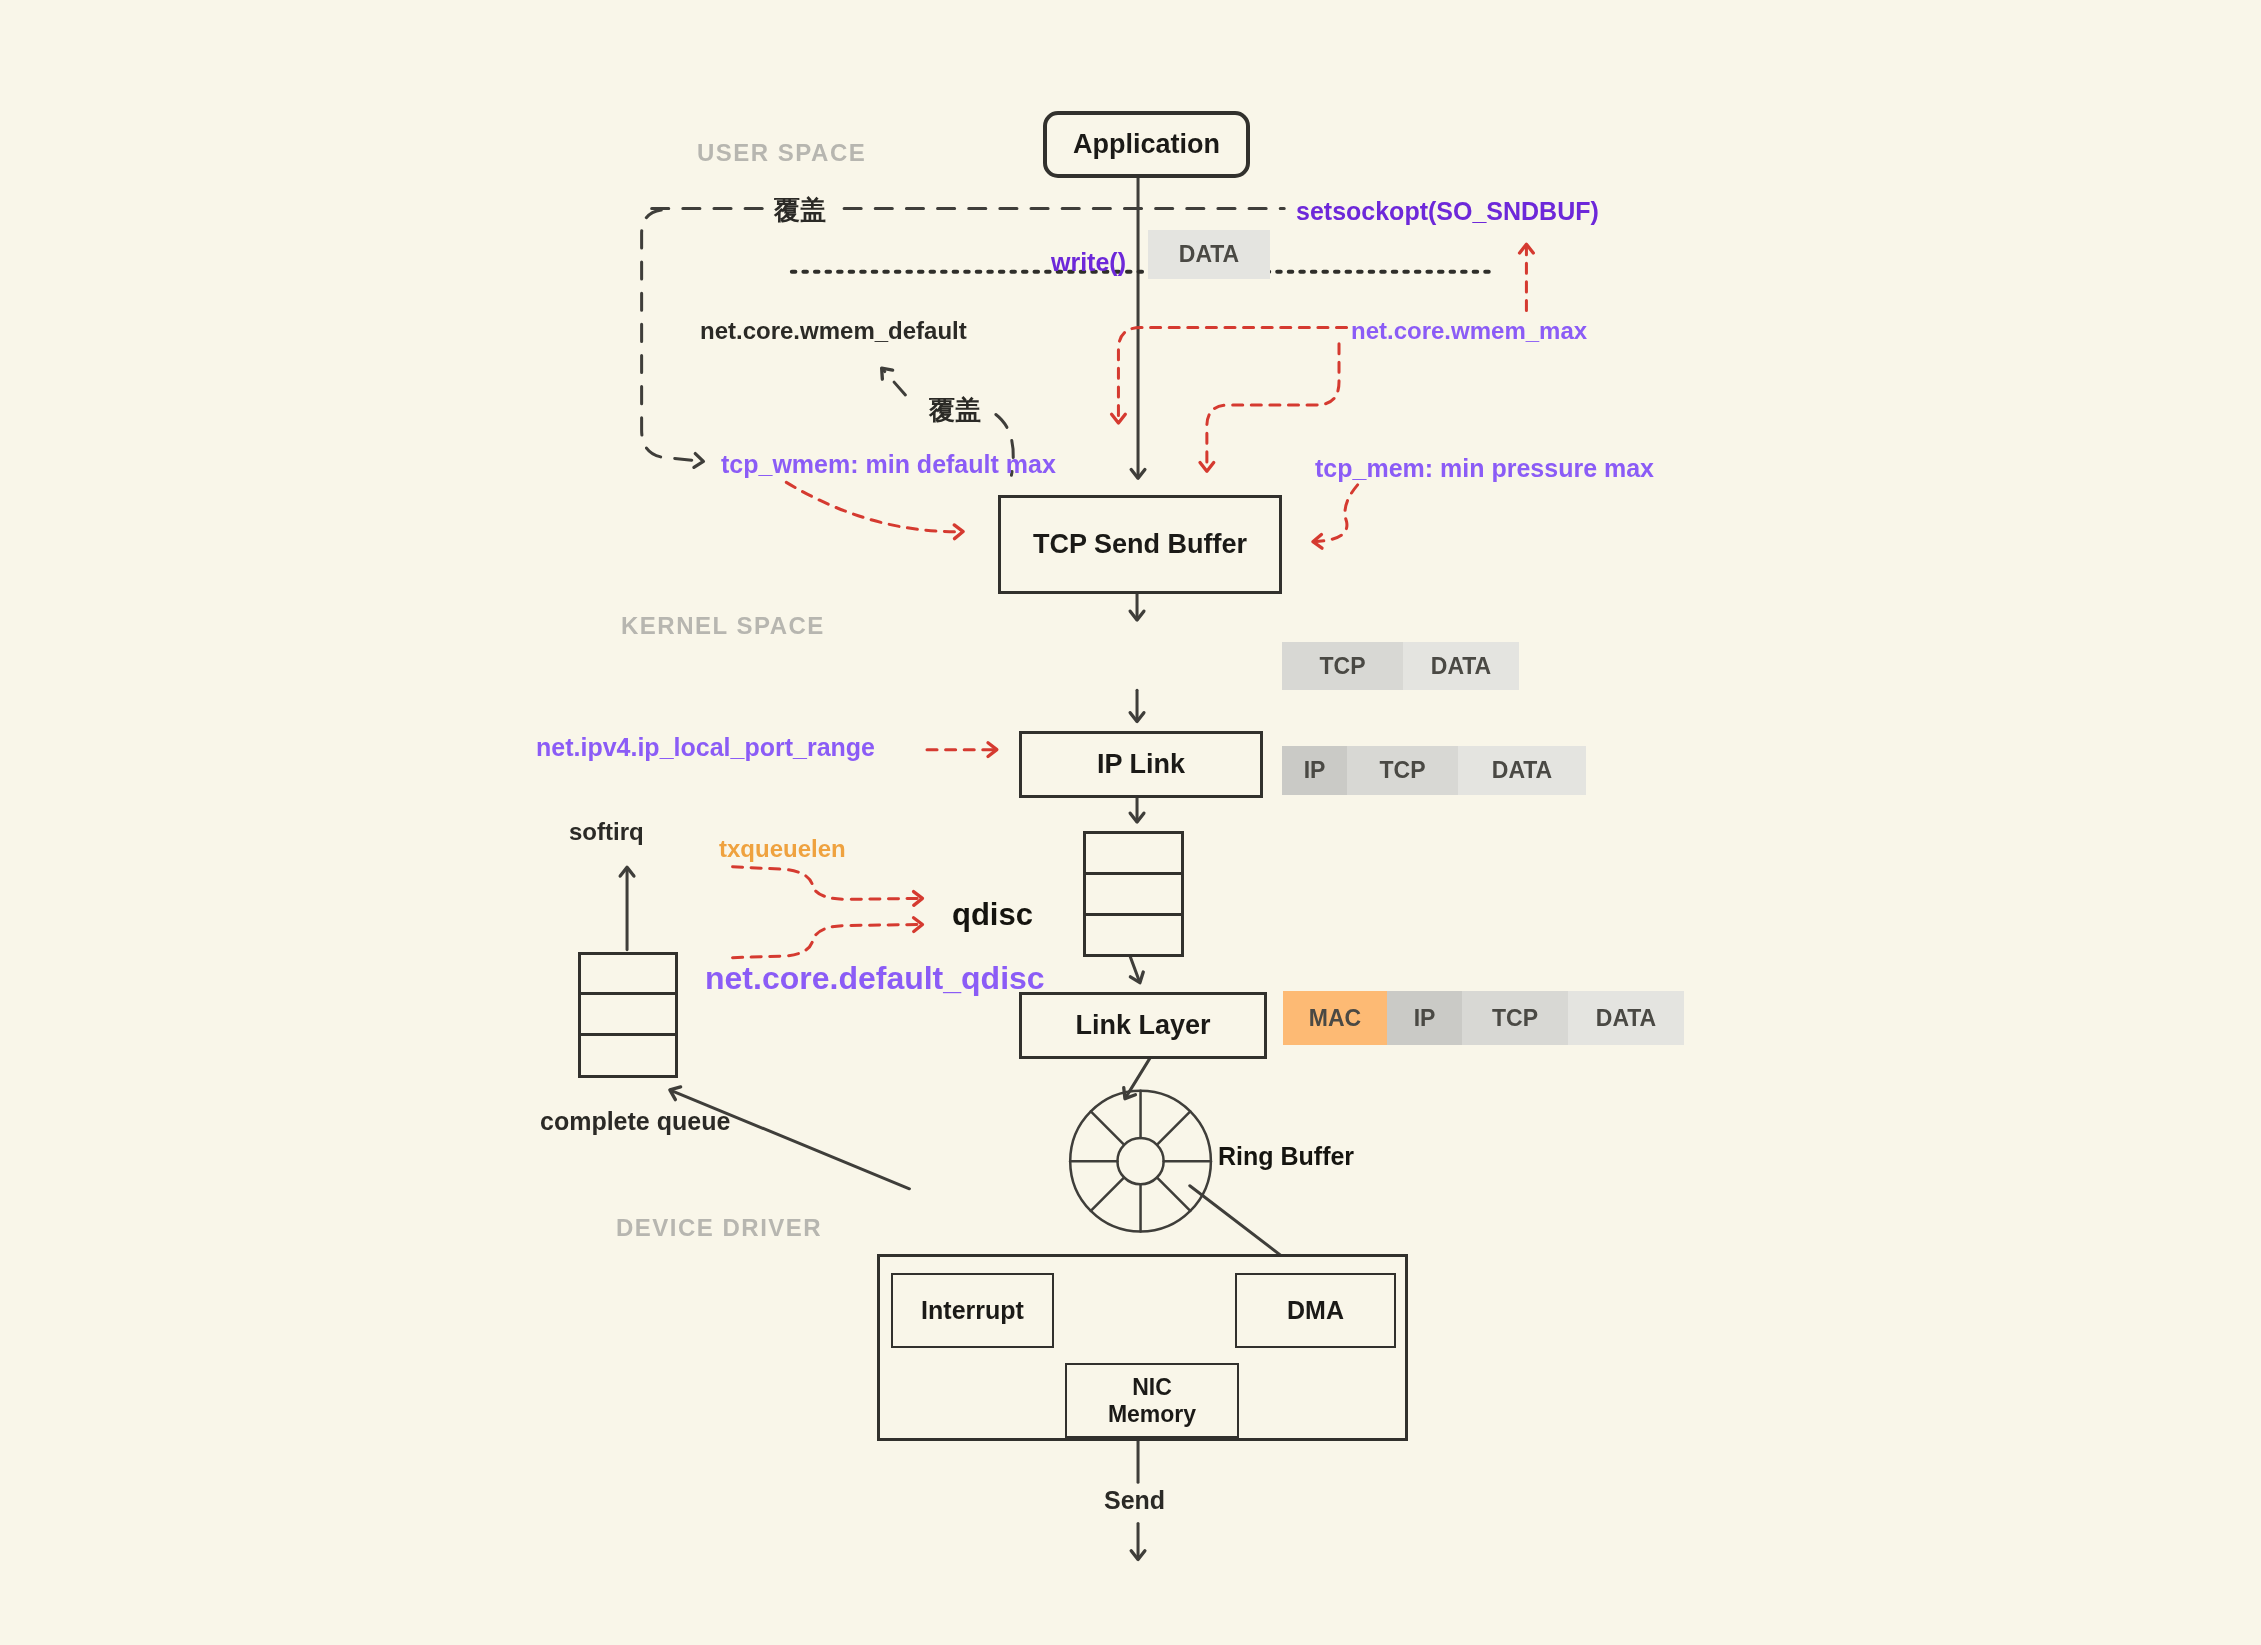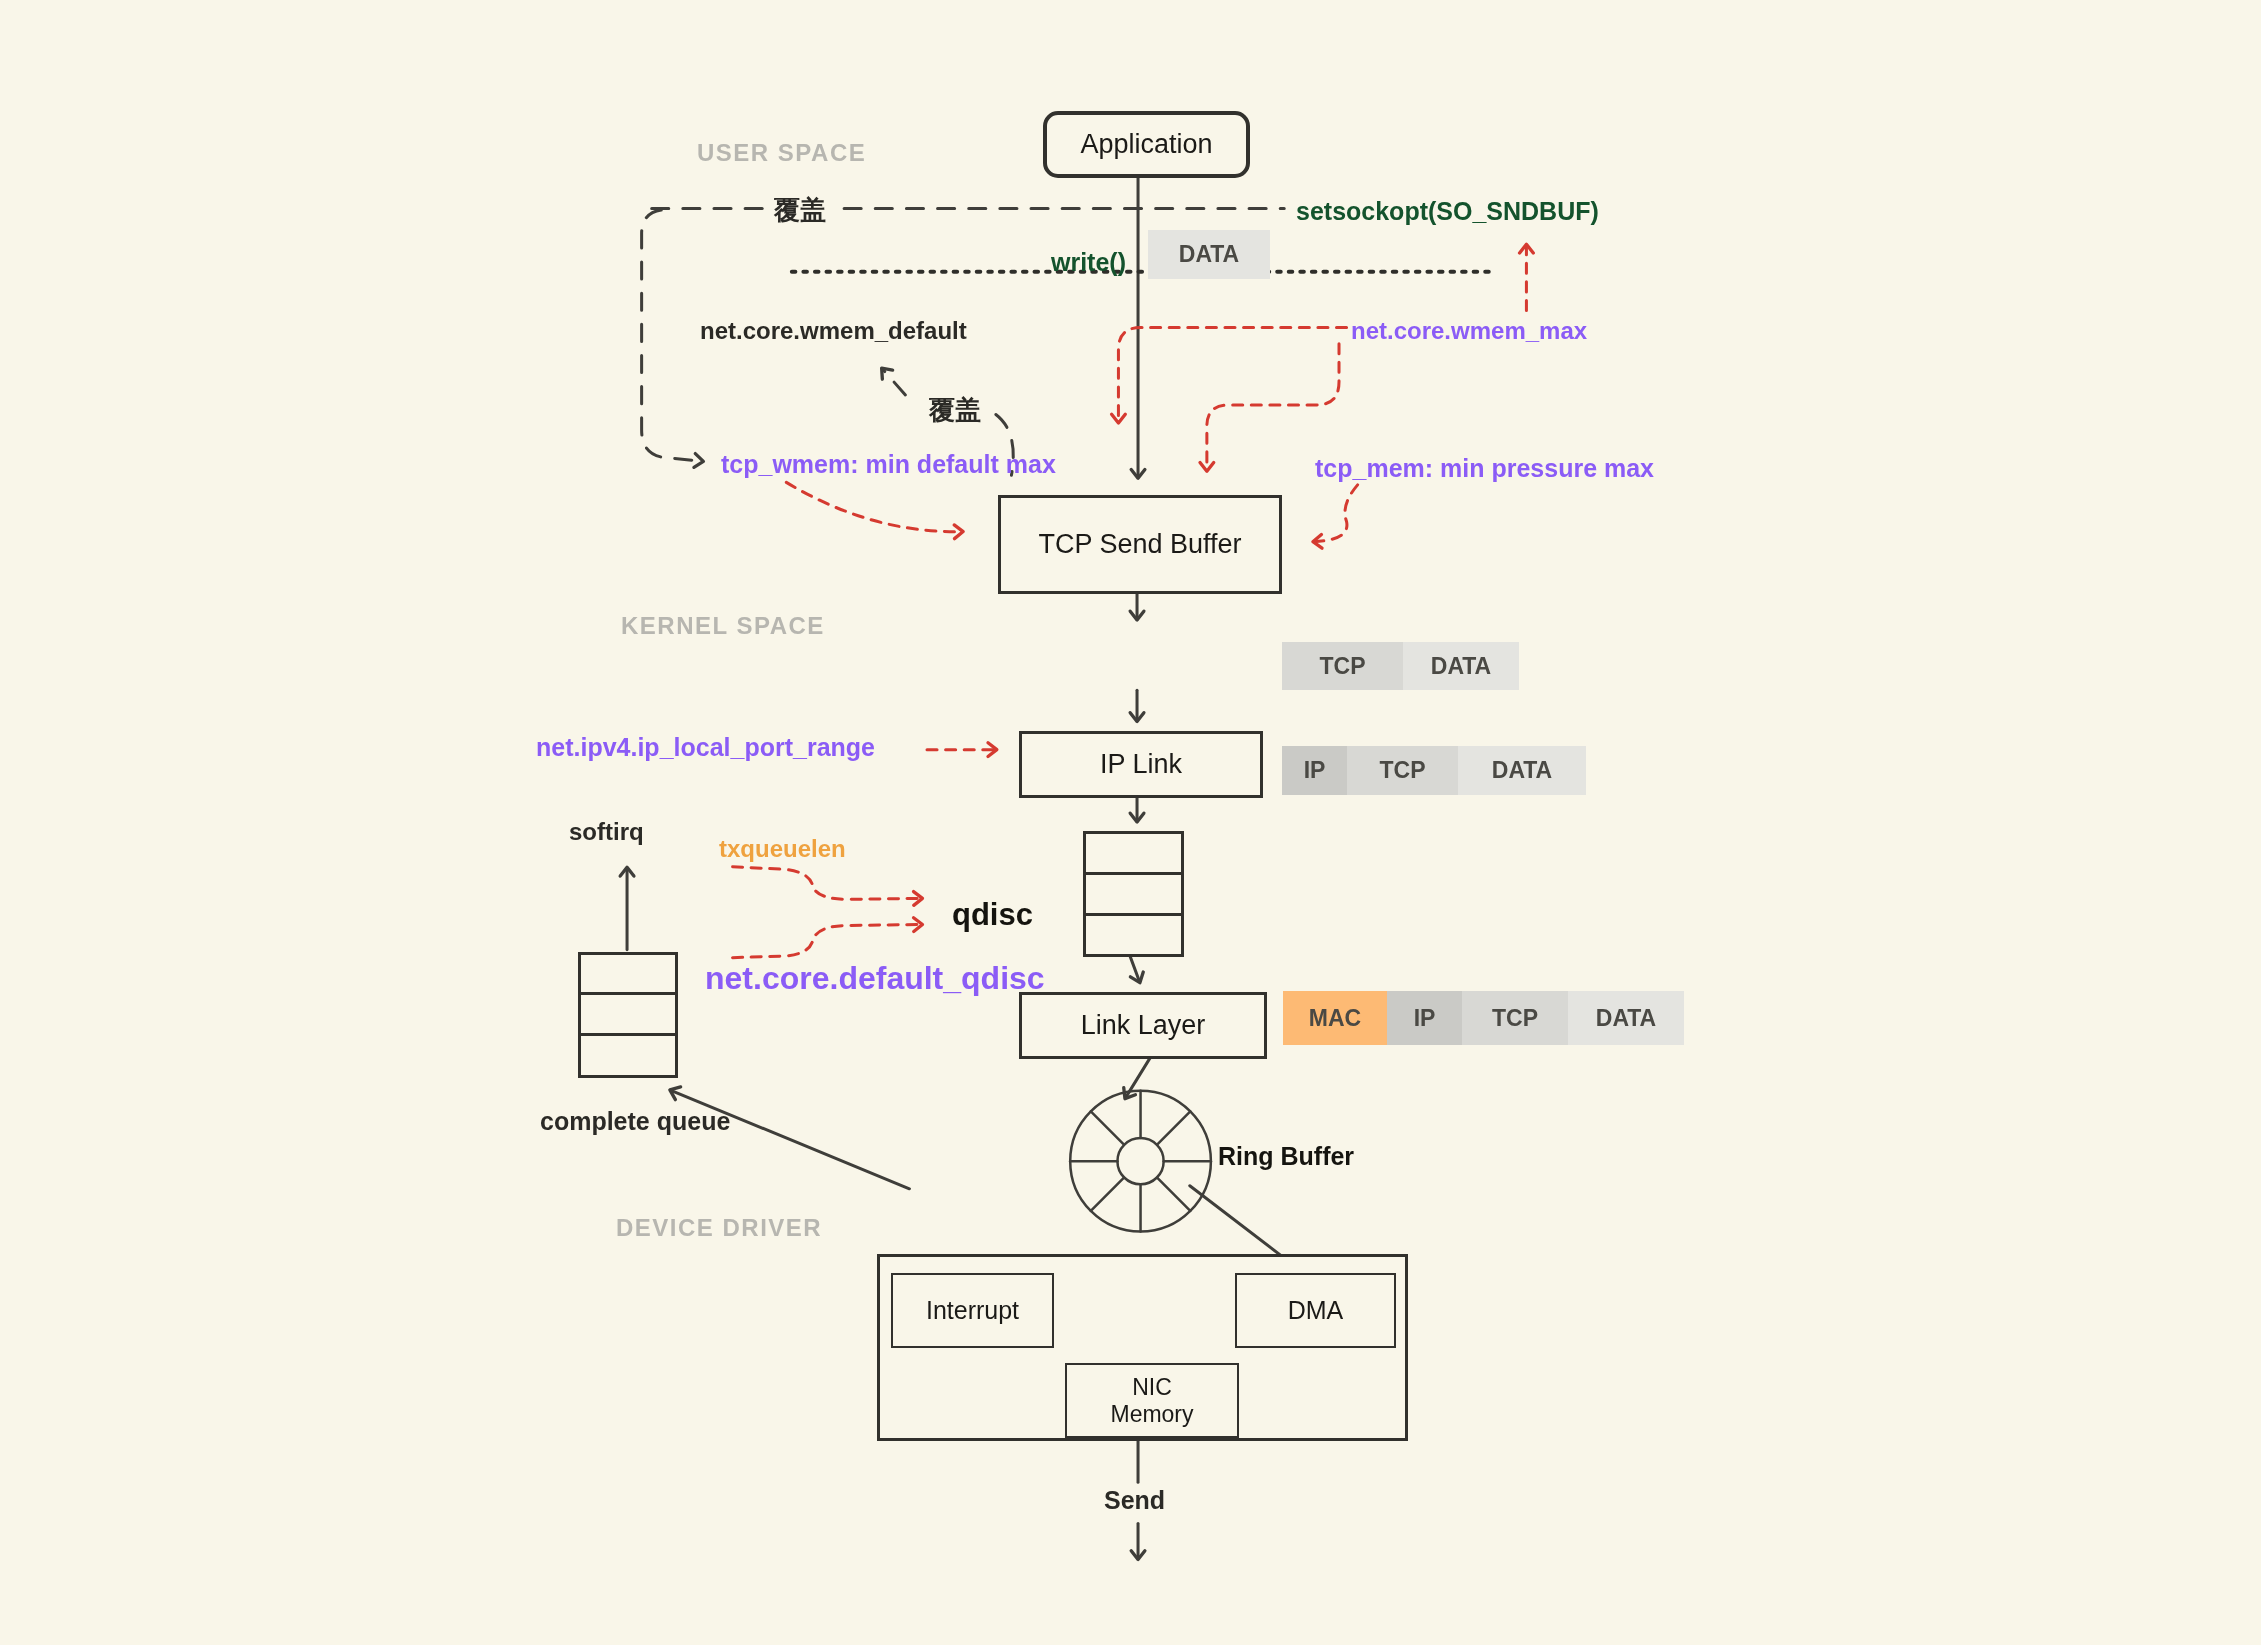--- a/index.html
+++ b/index.html
@@ -1,31 +1,31 @@
 <!DOCTYPE html>
 <html style="font-size:8px"><head>
 <meta charset="utf-8">
 <style>
   html,body{margin:0;padding:0;background:#f9f6e9;}
   .canvas{position:relative;width:2261px;height:1645px;background:#f9f6e9;overflow:hidden;
           font-family:"Liberation Sans","DejaVu Sans",sans-serif;}
   svg.layer{position:absolute;left:0;top:0;width:2261px;height:1645px;}
   .node{position:absolute;display:flex;align-items:center;justify-content:center;
-        border:3px solid #32312d;background:#f9f6e9;color:#1b1a17;font-weight:normal;font-size:27px;}
+        border:3px solid #32312d;background:#f9f6e9;color:#1b1a17;font-weight:bold;font-size:27px;}
   .rounded{border-radius:15px;border-width:4px;}
   .queue{position:absolute;border:3px solid #32312d;background:#f9f6e9;}
   .queue .cell{border-bottom:3px solid #32312d;}
   .queue .cell:last-child{border-bottom:none;}
   .seg{display:flex;align-items:center;justify-content:center;
        color:#4a4944;font-weight:bold;font-size:23px;}
   .pkt{position:absolute;display:flex;}
   .lbl{position:absolute;font-weight:bold;white-space:nowrap;}
   .section{color:#b7b6b0;font-size:24px;letter-spacing:1.5px;text-align:right;}
   .red{color:#8b5cf6;}
-  .blue{color:#14532d;}
+  .blue{color:#6d28d9;}
   .orange{color:#efa23f;}
   .black{color:#2b2a26;}
   .big{font-size:31px;color:#15140f;}
   .prelines{white-space:pre-line;text-align:center;line-height:1.15;}
 </style>
 </head>
 <body>
 
 <div class="canvas">
 

